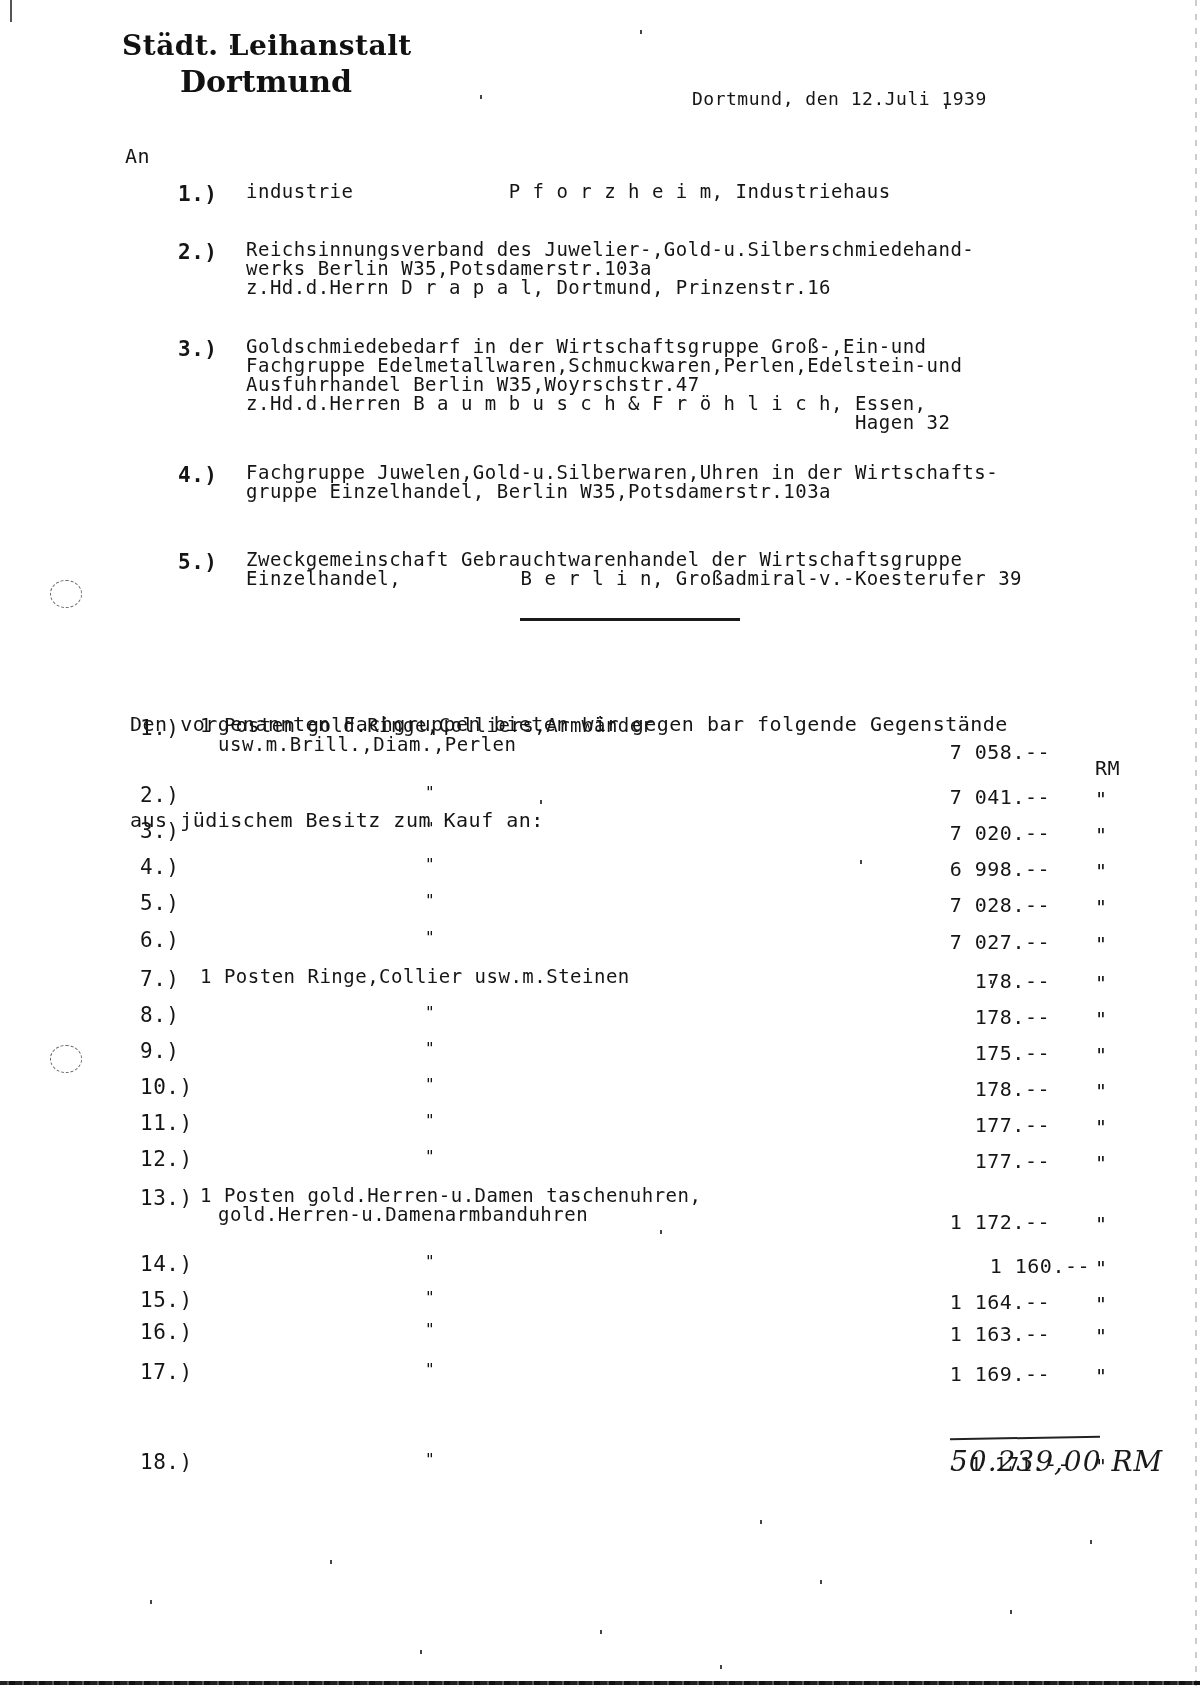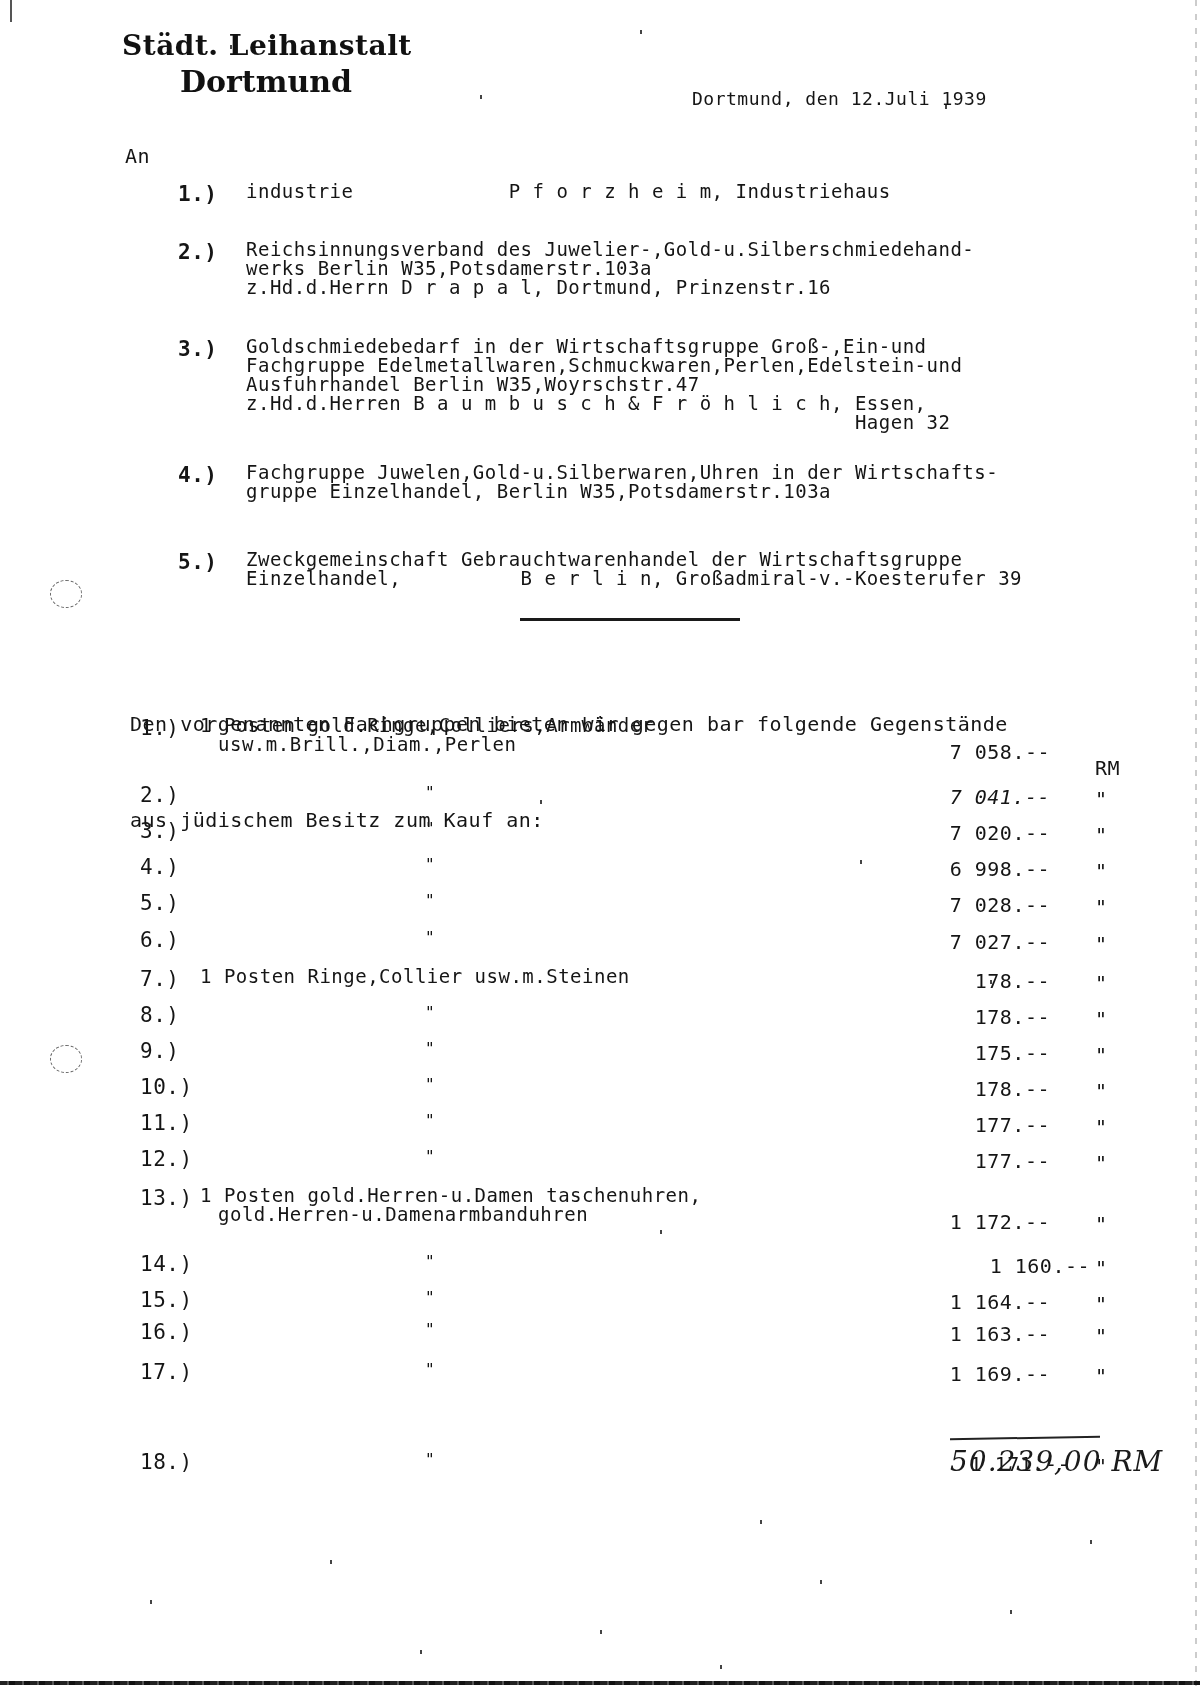--- a/index.html
+++ b/index.html
@@ -106,21 +106,21 @@
       <div class="d">
         <div class="tw" style="padding-left: 0px;">1 Posten gold.Ringe,Colliers,Armbänder</div>
         <div class="tw" style="padding-left: 18px;">usw.m.Brill.,Diam.,Perlen</div>
       </div>
       <span class="tw amt" style="top: 24px;">7 058.--</span>
       <span class="tw cur" style="top: 40px;">RM</span>
     </div>
     <div class="row" style="top: 783px;">
       <span class="tw n">2.)</span>
       <span class="tw ditto">"</span>
-      <span class="tw amt" style="top: 2px; font-style: italic;">7 041.--</span>
+      <span class="tw amt" style="top: 2px;">7 041.--</span>
       <span class="tw cur" style="top: 4px;">"</span>
     </div>
     <div class="row" style="top: 819px;">
       <span class="tw n">3.)</span>
       <span class="tw ditto">"</span>
       <span class="tw amt" style="top: 2px;">7 020.--</span>
       <span class="tw cur" style="top: 4px;">"</span>
     </div>
     <div class="row" style="top: 855px;">
       <span class="tw n">4.)</span>

